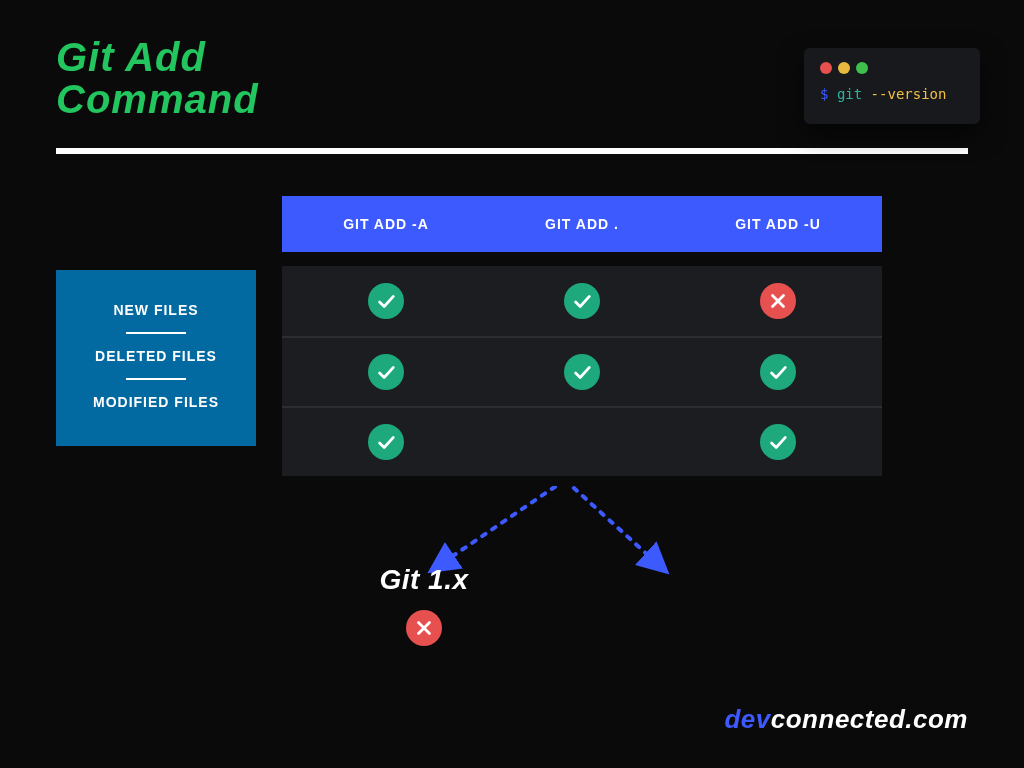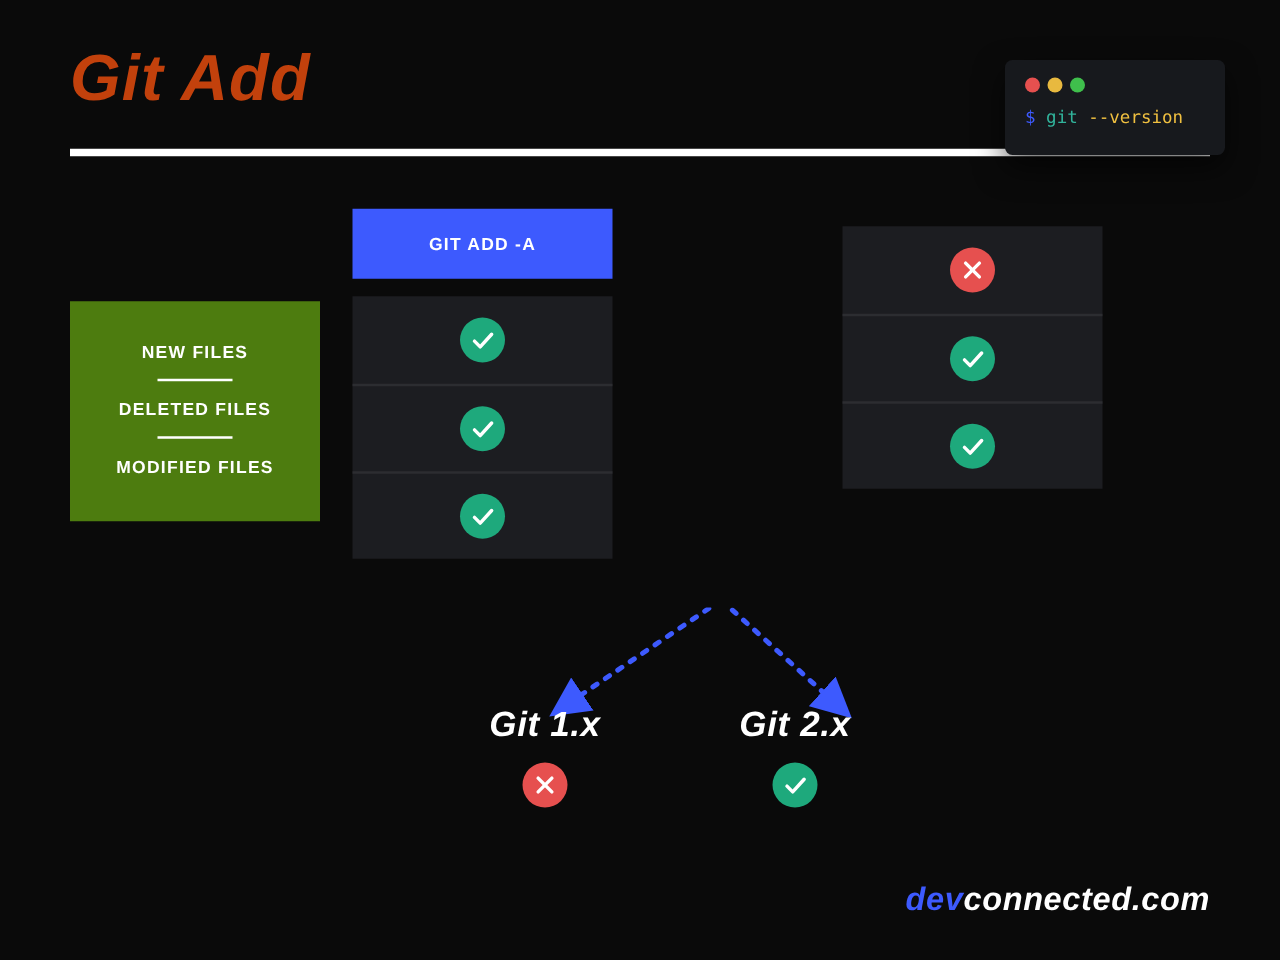--- a/index.html
+++ b/index.html
@@ -11,25 +11,25 @@
     color: #fff;
     overflow: hidden;
   }
   .page {
     position: relative;
     width: 1024px;
     height: 768px;
     padding: 36px 56px 0 56px;
   }
   .title {
-    font-size: 52px;
+    font-size: 40px;
     font-weight: 900;
     letter-spacing: 1px;
     line-height: 1.05;
-    color: #c2410c;
+    color: #22c55e;
     font-style: italic;
     text-transform: none;
     font-family: "Arial Black", "Helvetica Neue", Arial, sans-serif;
   }
   .hr {
     height: 6px;
     background: #ffffff;
     width: 100%;
     margin-top: 28px;
   }
@@ -59,21 +59,21 @@
   .chart {
     position: relative;
     margin-top: 42px;
     height: 330px;
   }
   .rowlabels {
     position: absolute;
     left: 0;
     top: 74px;
     width: 200px;
-    background: #4d7c0f;
+    background: #0369a1;
     padding: 18px 22px 22px 22px;
   }
   .rowlabel {
     font-size: 14px;
     font-weight: 800;
     letter-spacing: 1px;
     text-align: center;
     padding: 14px 0;
   }
   .rowlabel-sep {
@@ -121,21 +121,21 @@
     display: flex; align-items: center; justify-content: center;
   }
   .badge.ok { background: #1ea97c; }
   .badge.no { background: #e6504f; }
   .badge svg { width: 22px; height: 22px; stroke: #fff; stroke-width: 3; fill: none; stroke-linecap: round; stroke-linejoin: round; }
 
   
   .foot-split {
     position: absolute;
     top: 486px;
-    left: 12px;
+    left: 0;
     width: 880px;
     height: 220px;
     padding-left: 48px;
   }
   .foot-col {
     position: absolute;
     text-align: center;
     width: 140px;
   }
   .foot-col.left { left: 354px; top: 78px; }
@@ -171,20 +171,21 @@
   }
   .attribution .accent { color: #3d5afe; }
 </style>
 </head>
 <body>
 
 <div class="page">
 
   <div class="title">
     <span>Git Add</span><br>
+    <span>Command</span>
   </div>
 
   <div class="terminal">
     <div class="term-dots">
       <div class="term-dot red"></div>
       <div class="term-dot yellow"></div>
       <div class="term-dot green"></div>
     </div>
     <div class="term-cmd">
       <span class="term-prompt">$</span>
@@ -225,22 +226,45 @@
         <div class="cell">
           <div class="badge ok">
               <svg viewBox="0 0 24 24">
                 <polyline points="5 13 10 18 20 7"></polyline>
               </svg>
             </div>
         </div>
       </div>
     </div>
 
+    <div class="col col1">
+      <div class="col-header">GIT ADD .</div>
+      <div class="col-body">
+        <div class="cell">
+          <div class="badge ok">
+              <svg viewBox="0 0 24 24">
+                <polyline points="5 13 10 18 20 7"></polyline>
+              </svg>
+            </div>
+        </div>
+        <div class="cell">
+          <div class="badge ok">
+              <svg viewBox="0 0 24 24">
+                <polyline points="5 13 10 18 20 7"></polyline>
+              </svg>
+            </div>
+        </div>
+        <div class="cell">
+          
+        </div>
+      </div>
+    </div>
 
     <div class="col col2">
+      <div class="col-header">GIT ADD -U</div>
       <div class="col-body">
         <div class="cell">
           <div class="badge no">
               <svg viewBox="0 0 24 24">
                 <line x1="6" y1="6" x2="18" y2="18"></line>
                 <line x1="18" y1="6" x2="6" y2="18"></line>
               </svg>
             </div>
         </div>
         <div class="cell">
@@ -276,27 +300,19 @@
     <div class="foot-col left">
       <div class="foot-label">Git 1.x</div>
       <div class="badge no">
           <svg viewBox="0 0 24 24">
             <line x1="6" y1="6" x2="18" y2="18"></line>
             <line x1="18" y1="6" x2="6" y2="18"></line>
           </svg>
         </div>
     </div>
 
-    <div class="foot-col right">
-      <div class="foot-label">Git 2.x</div>
-      <div class="badge ok">
-          <svg viewBox="0 0 24 24">
-            <polyline points="5 13 10 18 20 7"></polyline>
-          </svg>
-        </div>
-    </div>
   </div>
 
   <div class="attribution">
     <span class="accent">dev</span><span>connected.com</span>
   </div>
 
 </div>
 
 </body></html>

